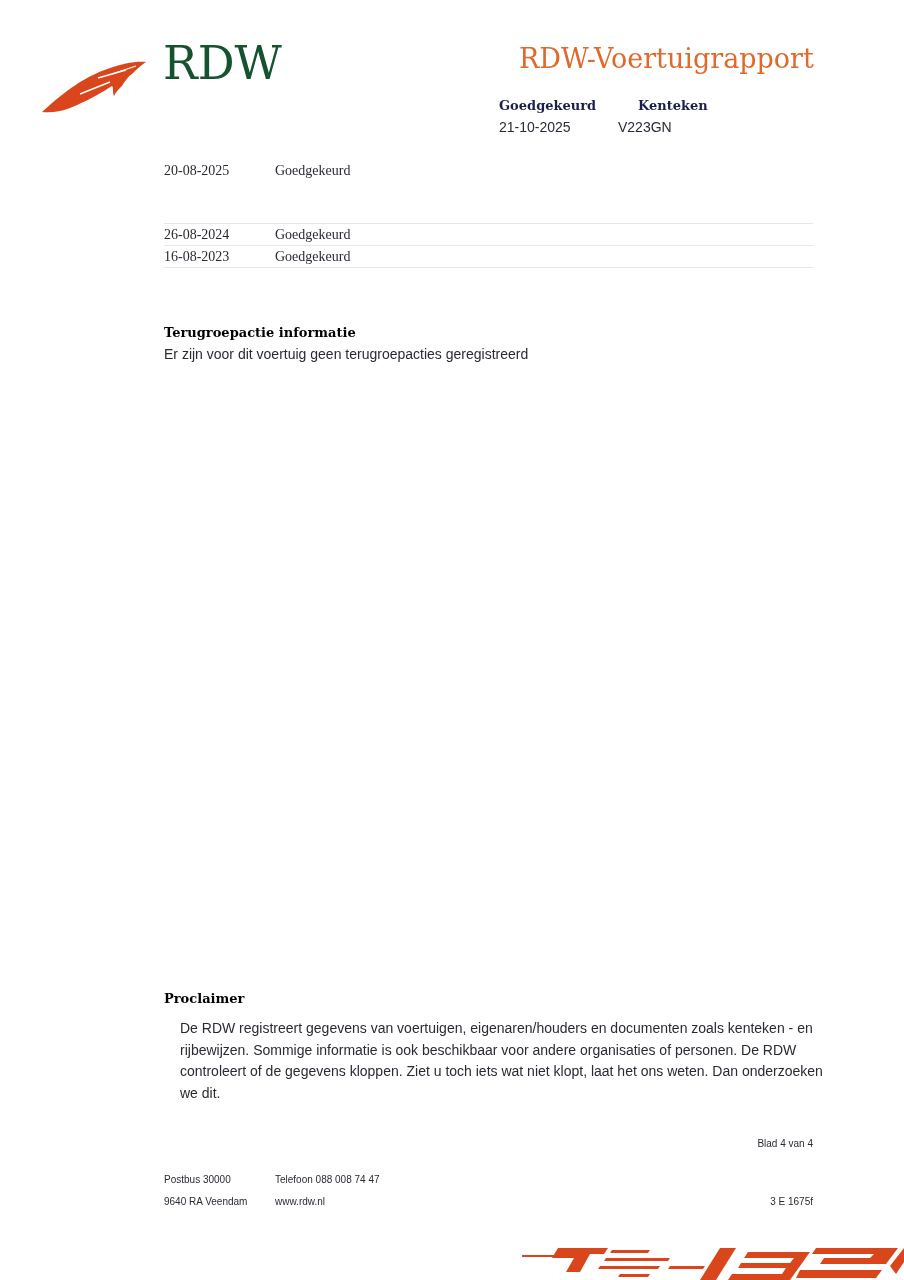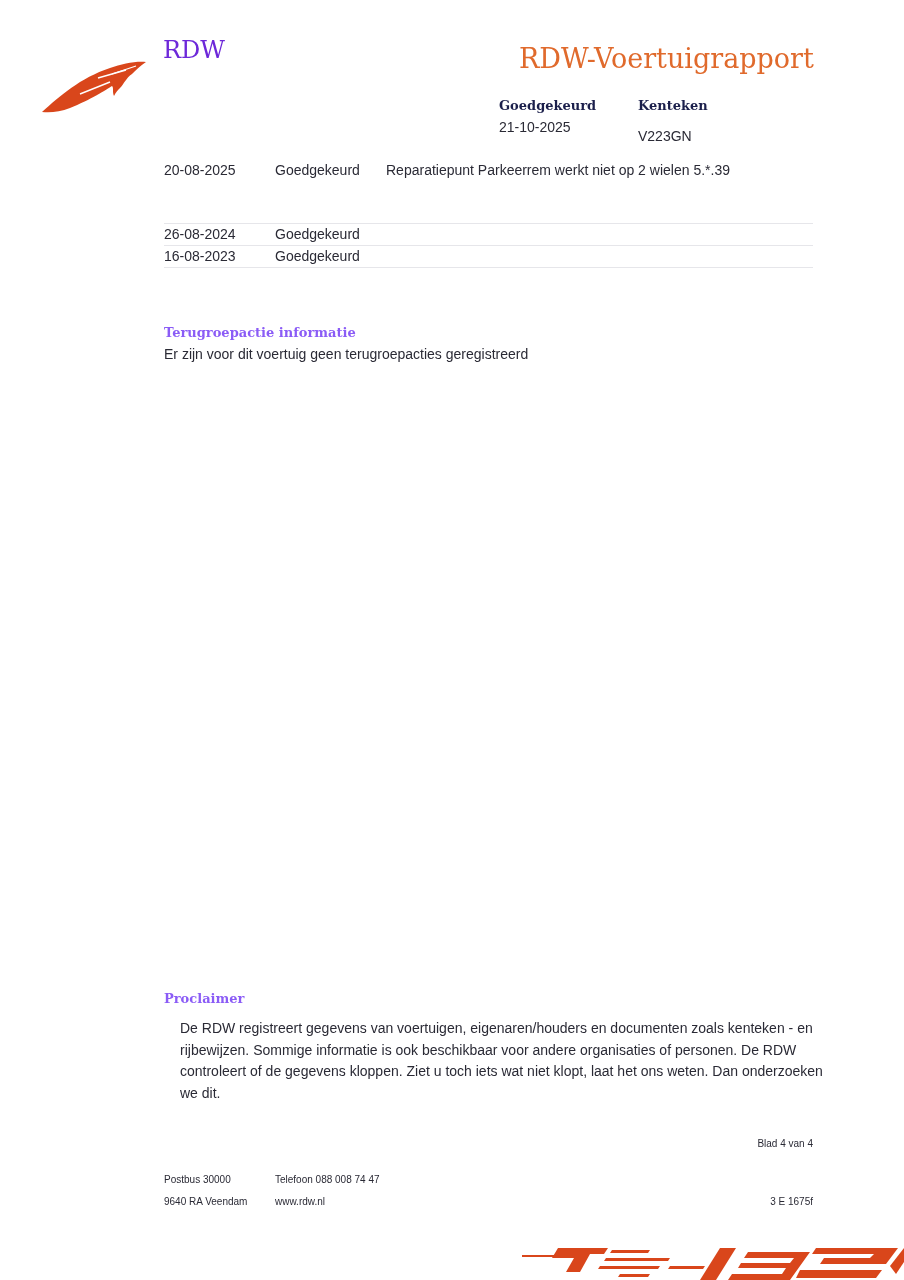--- a/index.html
+++ b/index.html
@@ -1,30 +1,30 @@
 <!DOCTYPE html>
 <html><head>
 <meta charset="utf-8">
 <style>
   html, body { margin:0; padding:0; }
   body { width:904px; height:1280px; background:#ffffff; position:relative; overflow:hidden;
          font-family:"Liberation Sans", sans-serif; color:#2a2a35; }
   .abs { position:absolute; }
   .logo-mark { left:40px; top:56px; width:110px; height:60px; }
-  .logo-text { left:163px; top:36px; font-family:"DejaVu Serif", serif; font-size:24px; color:#6d28d9; letter-spacing:0px; }
+  .logo-text { left:163px; top:36px; font-family:"DejaVu Serif", serif; font-size:46px; color:#14532d; letter-spacing:0px; }
   .title { left:499px; top:43px; font-family:"DejaVu Serif", serif; font-size:27px; color:#e06a2c;margin-left:20px; }
   .meta-label { font-family:"DejaVu Serif", serif; font-weight:bold; font-size:13px; color:#1b1f4b; top:98px; }
   .meta-value { font-size:14px; color:#2a2a35; top:119px; }
   .table { left:164px; top:160px; width:649px; }
   .thead { position:relative; height:20px; border-bottom:2px solid #d9622b; }
   .th { position:absolute; top:1px; font-family:"DejaVu Serif", serif; font-weight:bold; font-size:13px; color:#1b1f4b; }
-  .row { position:relative; border-bottom:1px solid #e6e6ea; font-size:14px; color:#2a2a35; }
+  .row { position:relative; border-bottom:1px solid #e6e6ea; font-size:14px; color:#2a2a35;font-family:Liberation Serif, serif; }
   .cell { position:absolute; top:0; line-height:21px; }
   .c1 { left:0; } .c2 { left:111px; } .c3 { left:222px; width:420px; }
-  .section-title { font-family:"DejaVu Serif", serif; font-weight:bold; font-size:13px; color:#8b5cf6; }
+  .section-title { font-family:"DejaVu Serif", serif; font-weight:bold; font-size:13px; color:#000000; }
   .body-text { font-size:14px; color:#2a2a35;text-align:right; }
   .proclaimer-text { left:180px; top:1018px; width:650px; font-size:14px; line-height:21.5px; color:#2a2a35; }
   .foot { font-size:10px; color:#2a2a35; }
   .bottom-graphic { left:520px; top:1244px; width:384px; height:36px; }
 </style>
 </head>
 <body>
 
 <div class="abs logo-mark">
   <svg width="110" height="60" viewBox="0 0 110 60">
@@ -34,28 +34,27 @@
     <path d="M72 18 L96 10" stroke="#fff" stroke-width="1.2"></path>
   </svg>
 </div>
 <div class="abs logo-text">RDW</div>
 
 <div class="abs title">RDW-Voertuigrapport</div>
 
 <div class="abs meta-label" style="left:499px;">Goedgekeurd</div>
 <div class="abs meta-value" style="left:499px;">21-10-2025</div>
 <div class="abs meta-label" style="left:638px;">Kenteken</div>
-<div class="abs meta-value" style="left:638px;margin-top:9px;">V223GN</div>
+<div class="abs meta-value" style="left:618px;">V223GN</div>
 
 <div class="abs table">
   <div class="row" style="height:63px;">
     <span class="cell c1">20-08-2025</span>
     <span class="cell c2">Goedgekeurd</span>
     <div class="cell c3">
-      <div>Reparatiepunt Parkeerrem werkt niet op 2 wielen 5.*.39</div>
     </div>
   </div>
   <div class="row" style="height:21px;">
     <span class="cell c1">26-08-2024</span>
     <span class="cell c2">Goedgekeurd</span>
   </div>
   <div class="row" style="height:21px;">
     <span class="cell c1">16-08-2023</span>
     <span class="cell c2">Goedgekeurd</span>
   </div>

